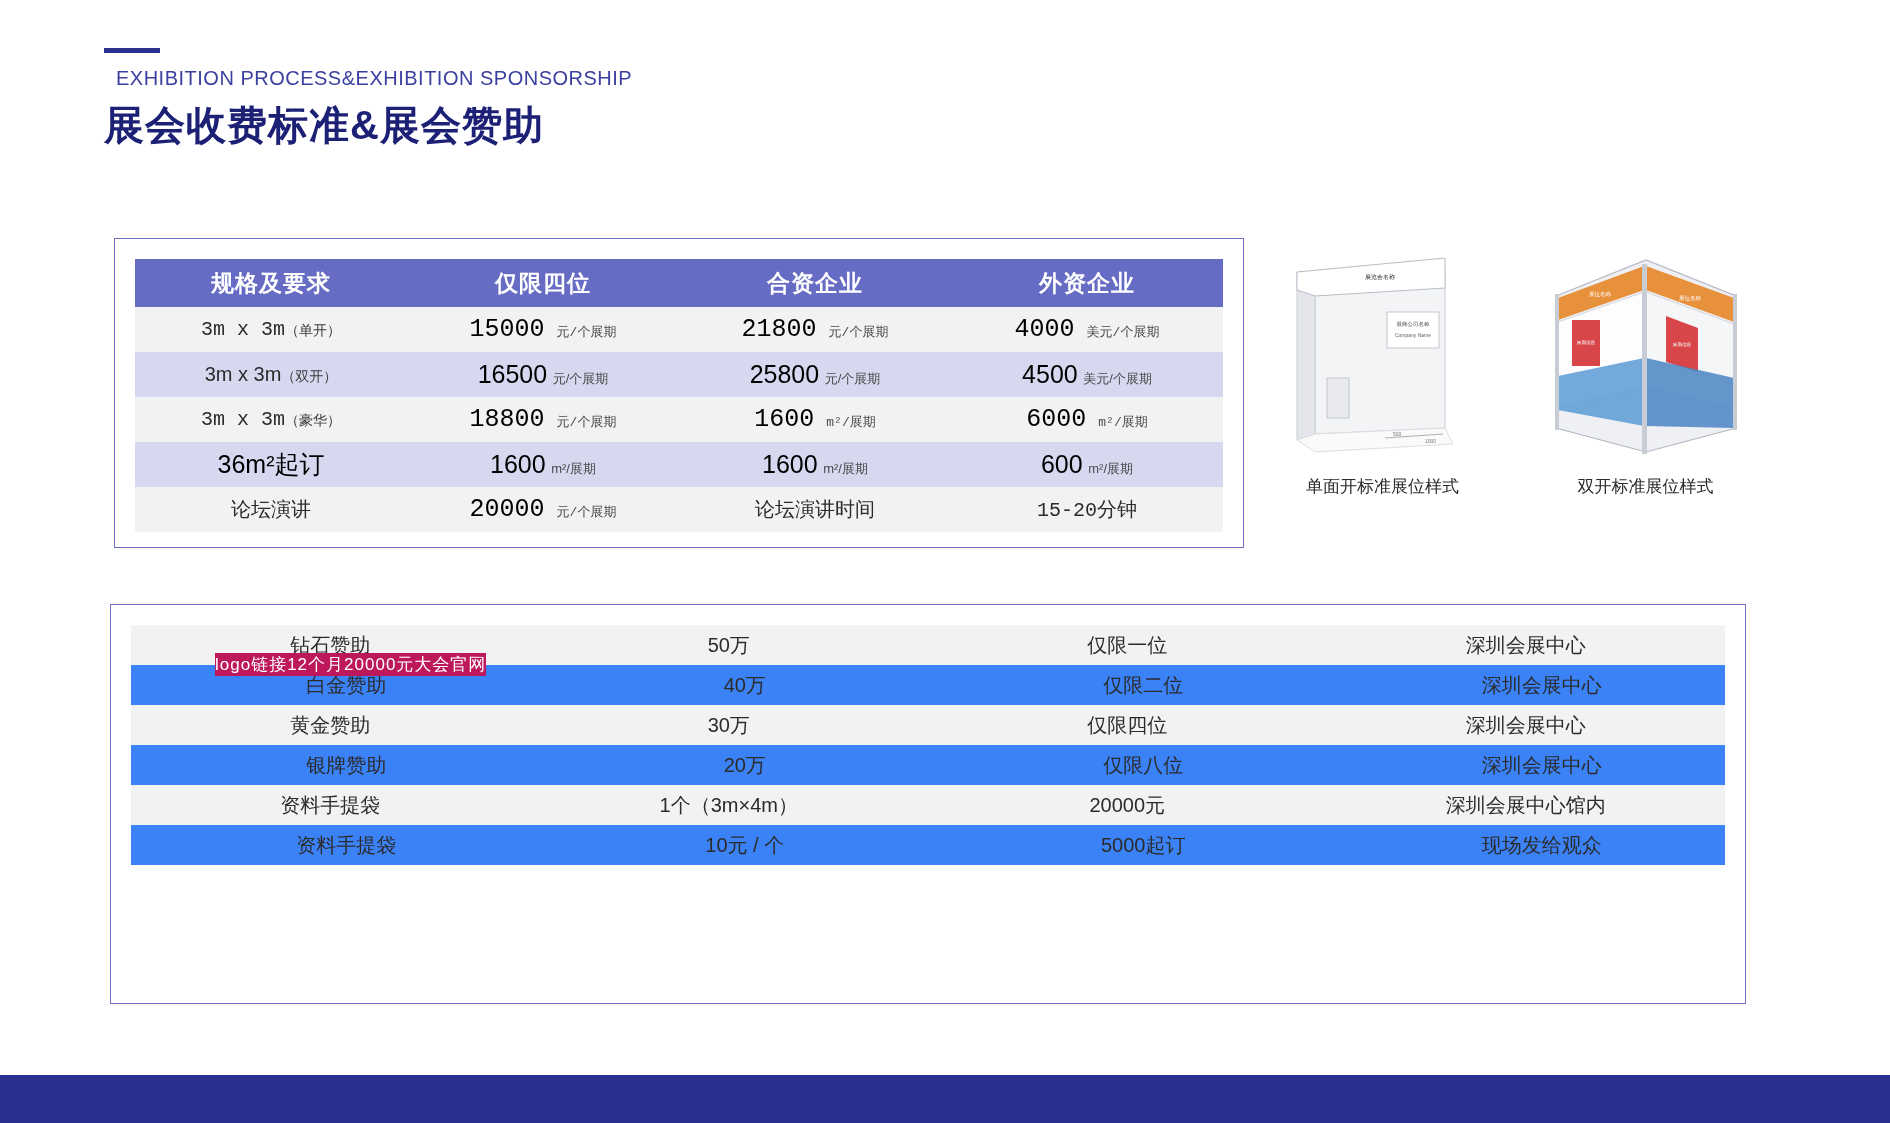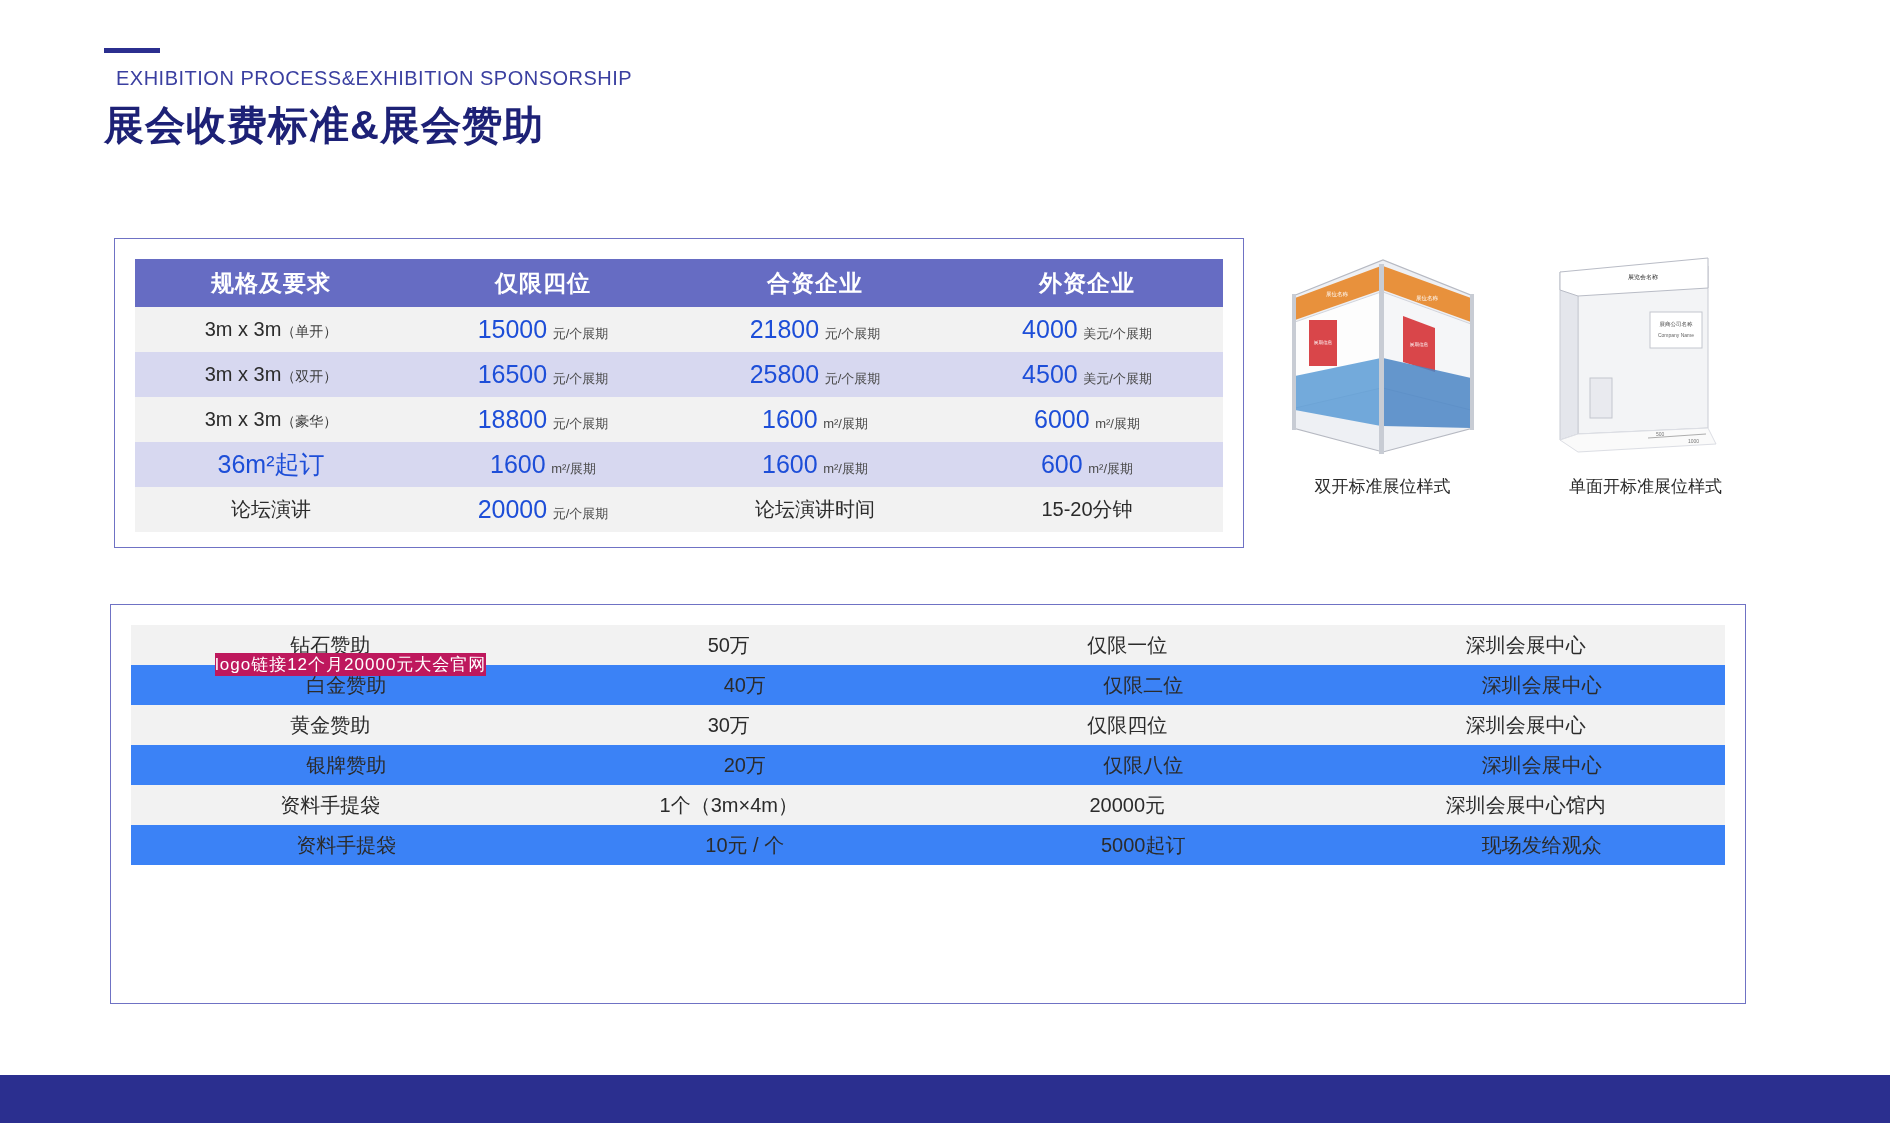--- a/index.html
+++ b/index.html
@@ -81,29 +81,29 @@
   
   #booth-table thead th {
     background: #666cc3;
     color: #ffffff;
     font-size: 23px;
     font-weight: bold;
     height: 48px;
     letter-spacing: 1px;
   }
   #booth-table tbody tr { height: 45px; }
-  #booth-table tbody tr.odd  td { background: #f2f2f2; }
+  #booth-table tbody tr.odd  td { background: #f2f2f2; font-family: Liberation Mono, monospace; }
   #booth-table tbody tr.even td { background: #d7d8f0; }
   #booth-table tbody td {
     font-size: 20px;
     color: #2b2b2b;
   }
   .big {
     font-size: 25px;
-    color: #1d4ed8;
+    color: #000000;
     text-align: right;
   }
   .unit {
     font-size: 13px;
     color: #4a4a4a;
   }
   .note {
     font-size: 14px;
     color: #3a3a3a;
   }
@@ -257,20 +257,47 @@
     </tbody>
   </table>
 </div>
 
 <div class="booth-figs">
 
   <div class="fig">
     <div class="fig-box">
       <svg width="215" height="225" viewBox="0 0 215 225">
 
+        <polygon points="40,40 170,28 170,190 40,196" fill="#f3f4f6" stroke="#c9ccd4" stroke-width="1"></polygon>
+
+        <polygon points="22,34 40,40 40,196 22,202" fill="#e4e6ec" stroke="#c9ccd4" stroke-width="1"></polygon>
+
+        <polygon points="22,34 170,20 170,50 40,58 22,52" fill="#ffffff" stroke="#b9bcc6" stroke-width="1"></polygon>
+        <text x="105" y="41" font-size="6" fill="#333" text-anchor="middle" font-family="'Liberation Sans',sans-serif">展览会名称</text>
+
+        <rect x="112" y="74" width="52" height="36" fill="#ffffff" stroke="#c3c6ce" stroke-width="1"></rect>
+        <text x="138" y="88" font-size="5.5" fill="#444" text-anchor="middle" font-family="'Liberation Sans',sans-serif">展商公司名称</text>
+        <text x="138" y="99" font-size="5" fill="#666" text-anchor="middle" font-family="'Liberation Sans',sans-serif">Company Name</text>
+
+        <rect x="52" y="140" width="22" height="40" fill="#e9eaef" stroke="#c3c6ce" stroke-width="1"></rect>
+
+        <polygon points="22,202 40,196 170,190 178,206 40,214" fill="#fafafa" stroke="#dcdee4" stroke-width="1"></polygon>
+
+        <line x1="110" y1="200" x2="168" y2="196" stroke="#999" stroke-width="0.8"></line>
+        <text x="118" y="198" font-size="5" fill="#777" font-family="'Liberation Sans',sans-serif">500</text>
+        <text x="150" y="205" font-size="5" fill="#777" font-family="'Liberation Sans',sans-serif">1000</text>
+      </svg>
+    </div>
+    <div class="fig-caption">单面开标准展位样式</div>
+  </div>
+
+  <div class="fig">
+    <div class="fig-box">
+      <svg width="215" height="225" viewBox="0 0 215 225">
+
         <polygon points="18,58 108,22 198,58 198,190 108,214 18,190" fill="#eef0f4" stroke="#b6b9c2" stroke-width="1.2"></polygon>
 
         <polygon points="20,60 106,28 106,52 20,82" fill="#e8913c"></polygon>
         <text x="62" y="58" font-size="5.5" fill="#fff" text-anchor="middle" font-family="'Liberation Sans',sans-serif">展位名称</text>
 
         <polygon points="108,28 196,60 196,84 108,52" fill="#e8913c"></polygon>
         <text x="152" y="62" font-size="5.5" fill="#fff" text-anchor="middle" font-family="'Liberation Sans',sans-serif">展位名称</text>
 
         <polygon points="20,84 106,54 106,150 20,170" fill="#fdfdfd" stroke="#c9ccd4" stroke-width="0.8"></polygon>
         <polygon points="108,54 196,86 196,172 108,150" fill="#f5f6f8" stroke="#c9ccd4" stroke-width="0.8"></polygon>
@@ -284,47 +311,20 @@
         <polygon points="108,120 196,140 196,190 108,188" fill="#4a85c4" opacity="0.85"></polygon>
 
         <rect x="104" y="26" width="5" height="190" fill="#c8ccd4"></rect>
         <rect x="17" y="56" width="4" height="136" fill="#c8ccd4"></rect>
         <rect x="195" y="56" width="4" height="136" fill="#c8ccd4"></rect>
       </svg>
     </div>
     <div class="fig-caption">双开标准展位样式</div>
   </div>
 
-  <div class="fig">
-    <div class="fig-box">
-      <svg width="215" height="225" viewBox="0 0 215 225">
-
-        <polygon points="40,40 170,28 170,190 40,196" fill="#f3f4f6" stroke="#c9ccd4" stroke-width="1"></polygon>
-
-        <polygon points="22,34 40,40 40,196 22,202" fill="#e4e6ec" stroke="#c9ccd4" stroke-width="1"></polygon>
-
-        <polygon points="22,34 170,20 170,50 40,58 22,52" fill="#ffffff" stroke="#b9bcc6" stroke-width="1"></polygon>
-        <text x="105" y="41" font-size="6" fill="#333" text-anchor="middle" font-family="'Liberation Sans',sans-serif">展览会名称</text>
-
-        <rect x="112" y="74" width="52" height="36" fill="#ffffff" stroke="#c3c6ce" stroke-width="1"></rect>
-        <text x="138" y="88" font-size="5.5" fill="#444" text-anchor="middle" font-family="'Liberation Sans',sans-serif">展商公司名称</text>
-        <text x="138" y="99" font-size="5" fill="#666" text-anchor="middle" font-family="'Liberation Sans',sans-serif">Company Name</text>
-
-        <rect x="52" y="140" width="22" height="40" fill="#e9eaef" stroke="#c3c6ce" stroke-width="1"></rect>
-
-        <polygon points="22,202 40,196 170,190 178,206 40,214" fill="#fafafa" stroke="#dcdee4" stroke-width="1"></polygon>
-
-        <line x1="110" y1="200" x2="168" y2="196" stroke="#999" stroke-width="0.8"></line>
-        <text x="118" y="198" font-size="5" fill="#777" font-family="'Liberation Sans',sans-serif">500</text>
-        <text x="150" y="205" font-size="5" fill="#777" font-family="'Liberation Sans',sans-serif">1000</text>
-      </svg>
-    </div>
-    <div class="fig-caption">单面开标准展位样式</div>
-  </div>
-
 </div>
 
 <div class="frame" id="frame-sponsor">
   <table class="grid" id="sponsor-table">
     <colgroup>
       <col style="width:25%">
         <col style="width:25%">
         <col style="width:25%">
         <col style="width:25%">
     </colgroup>

